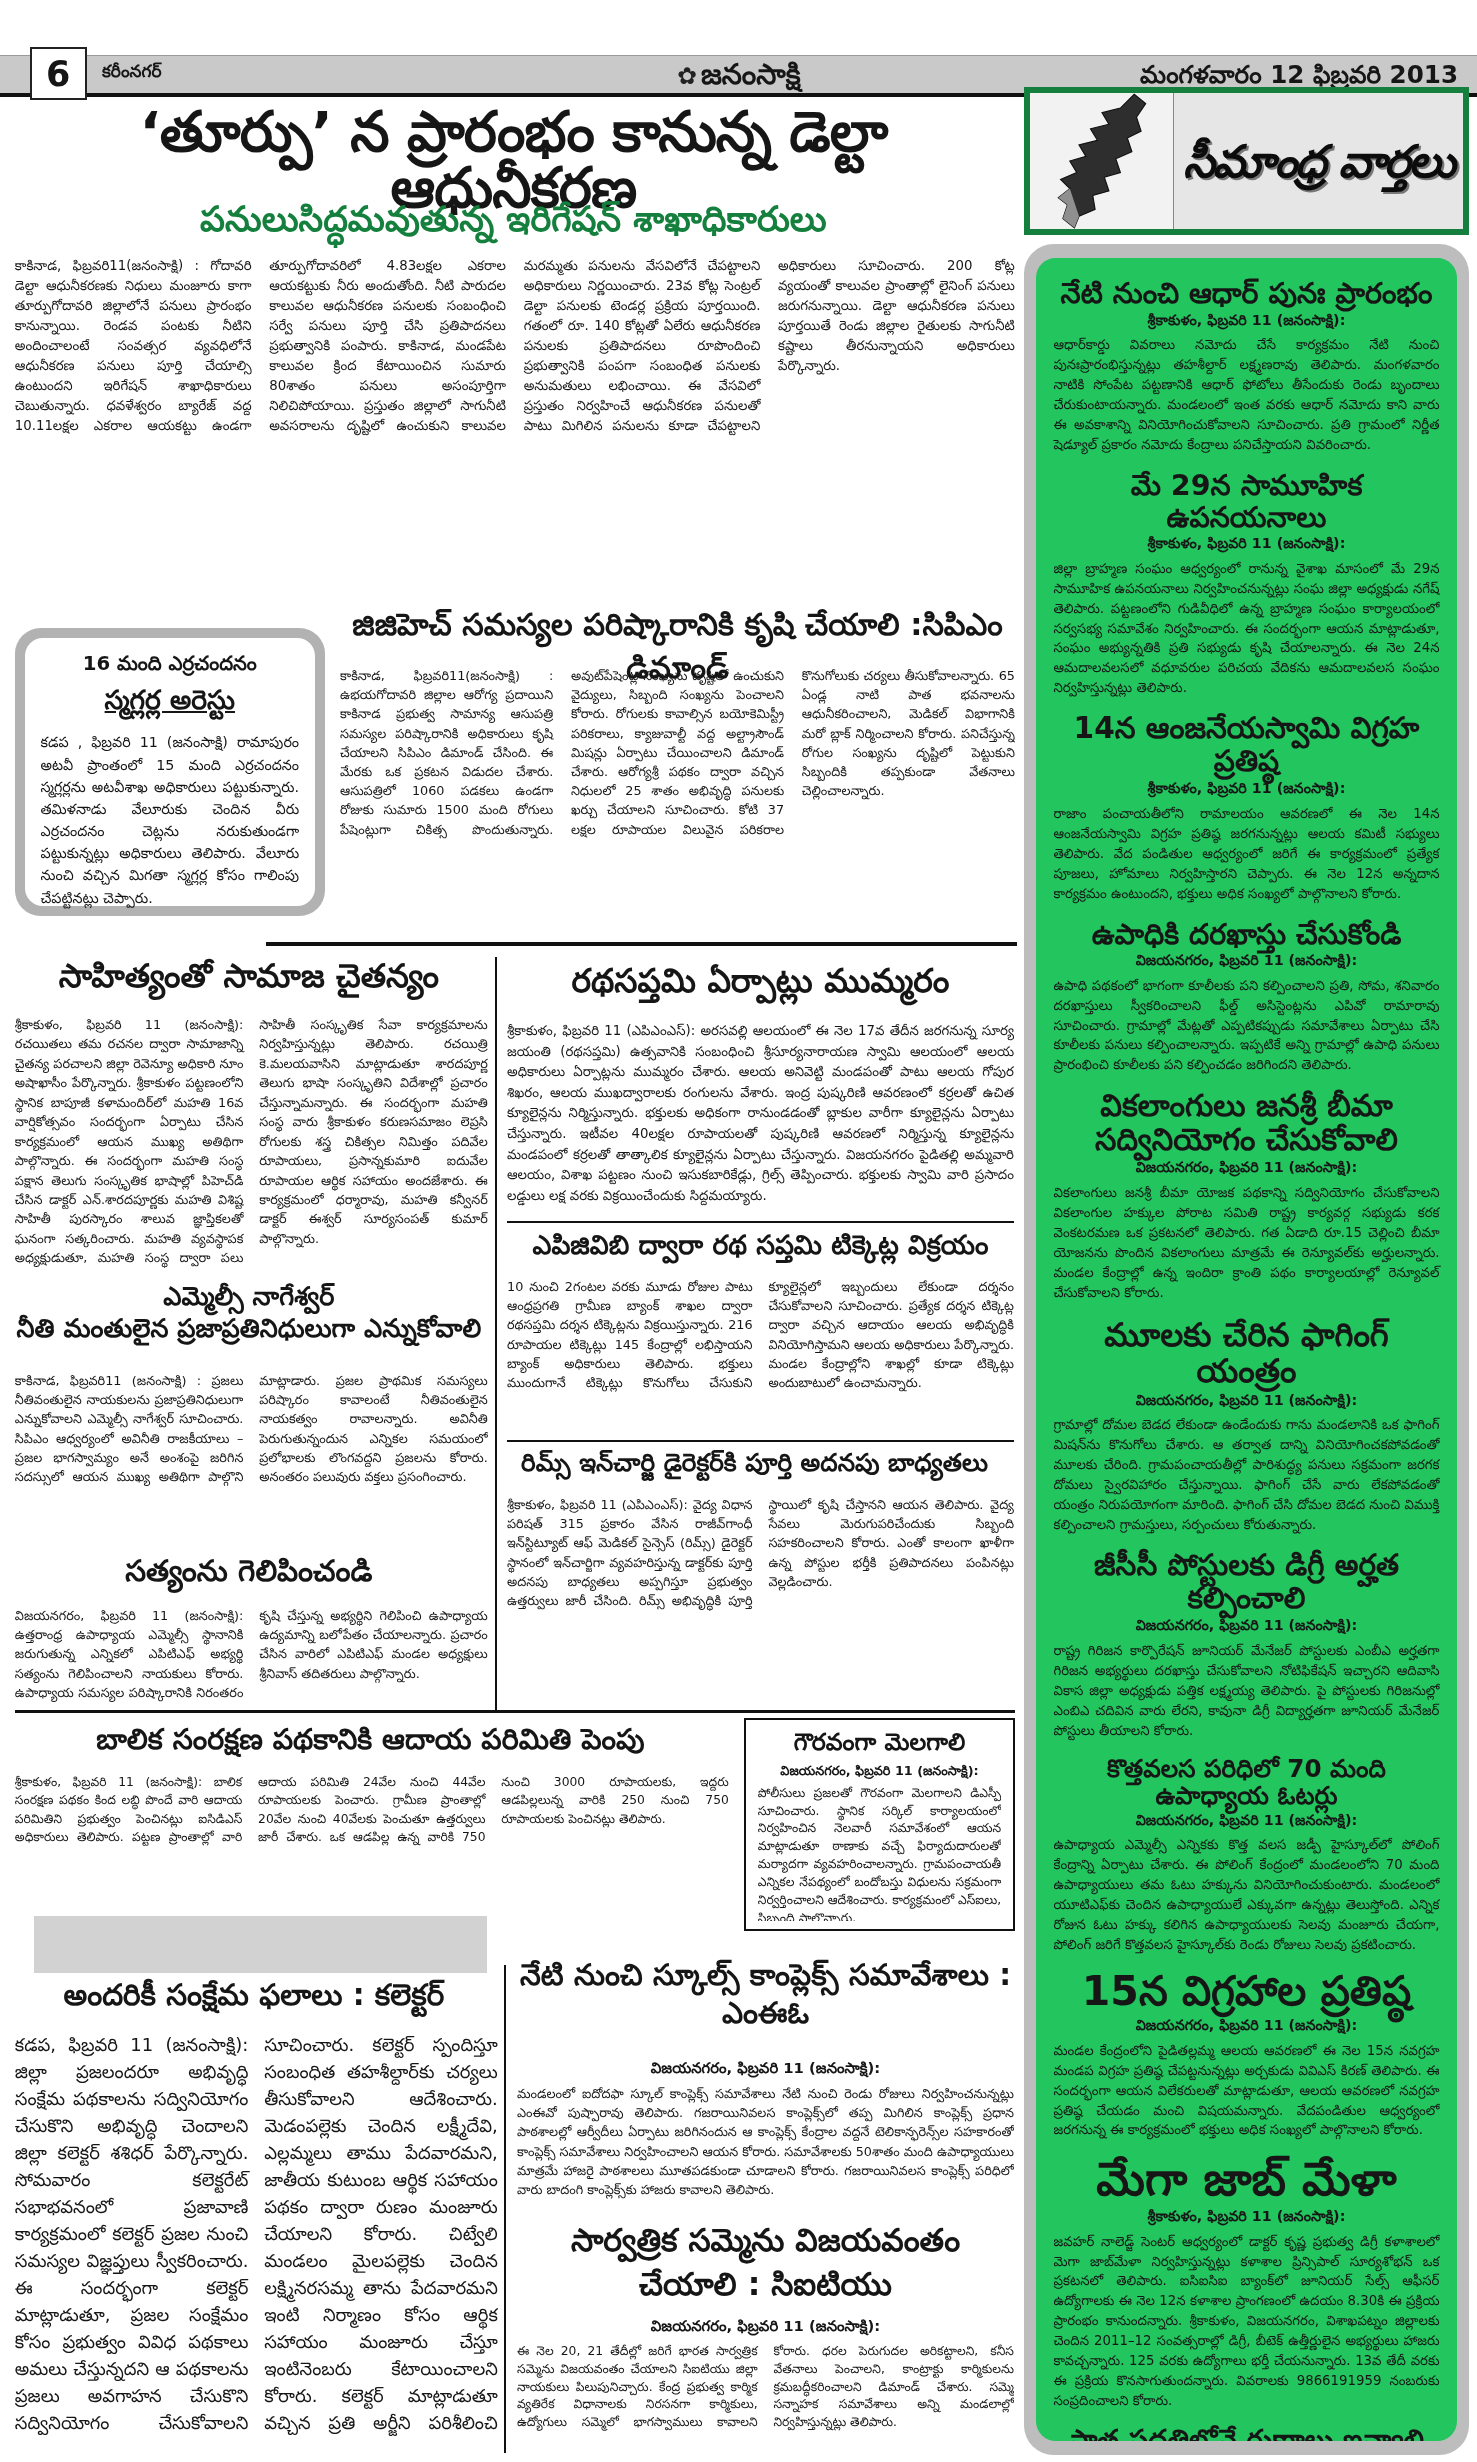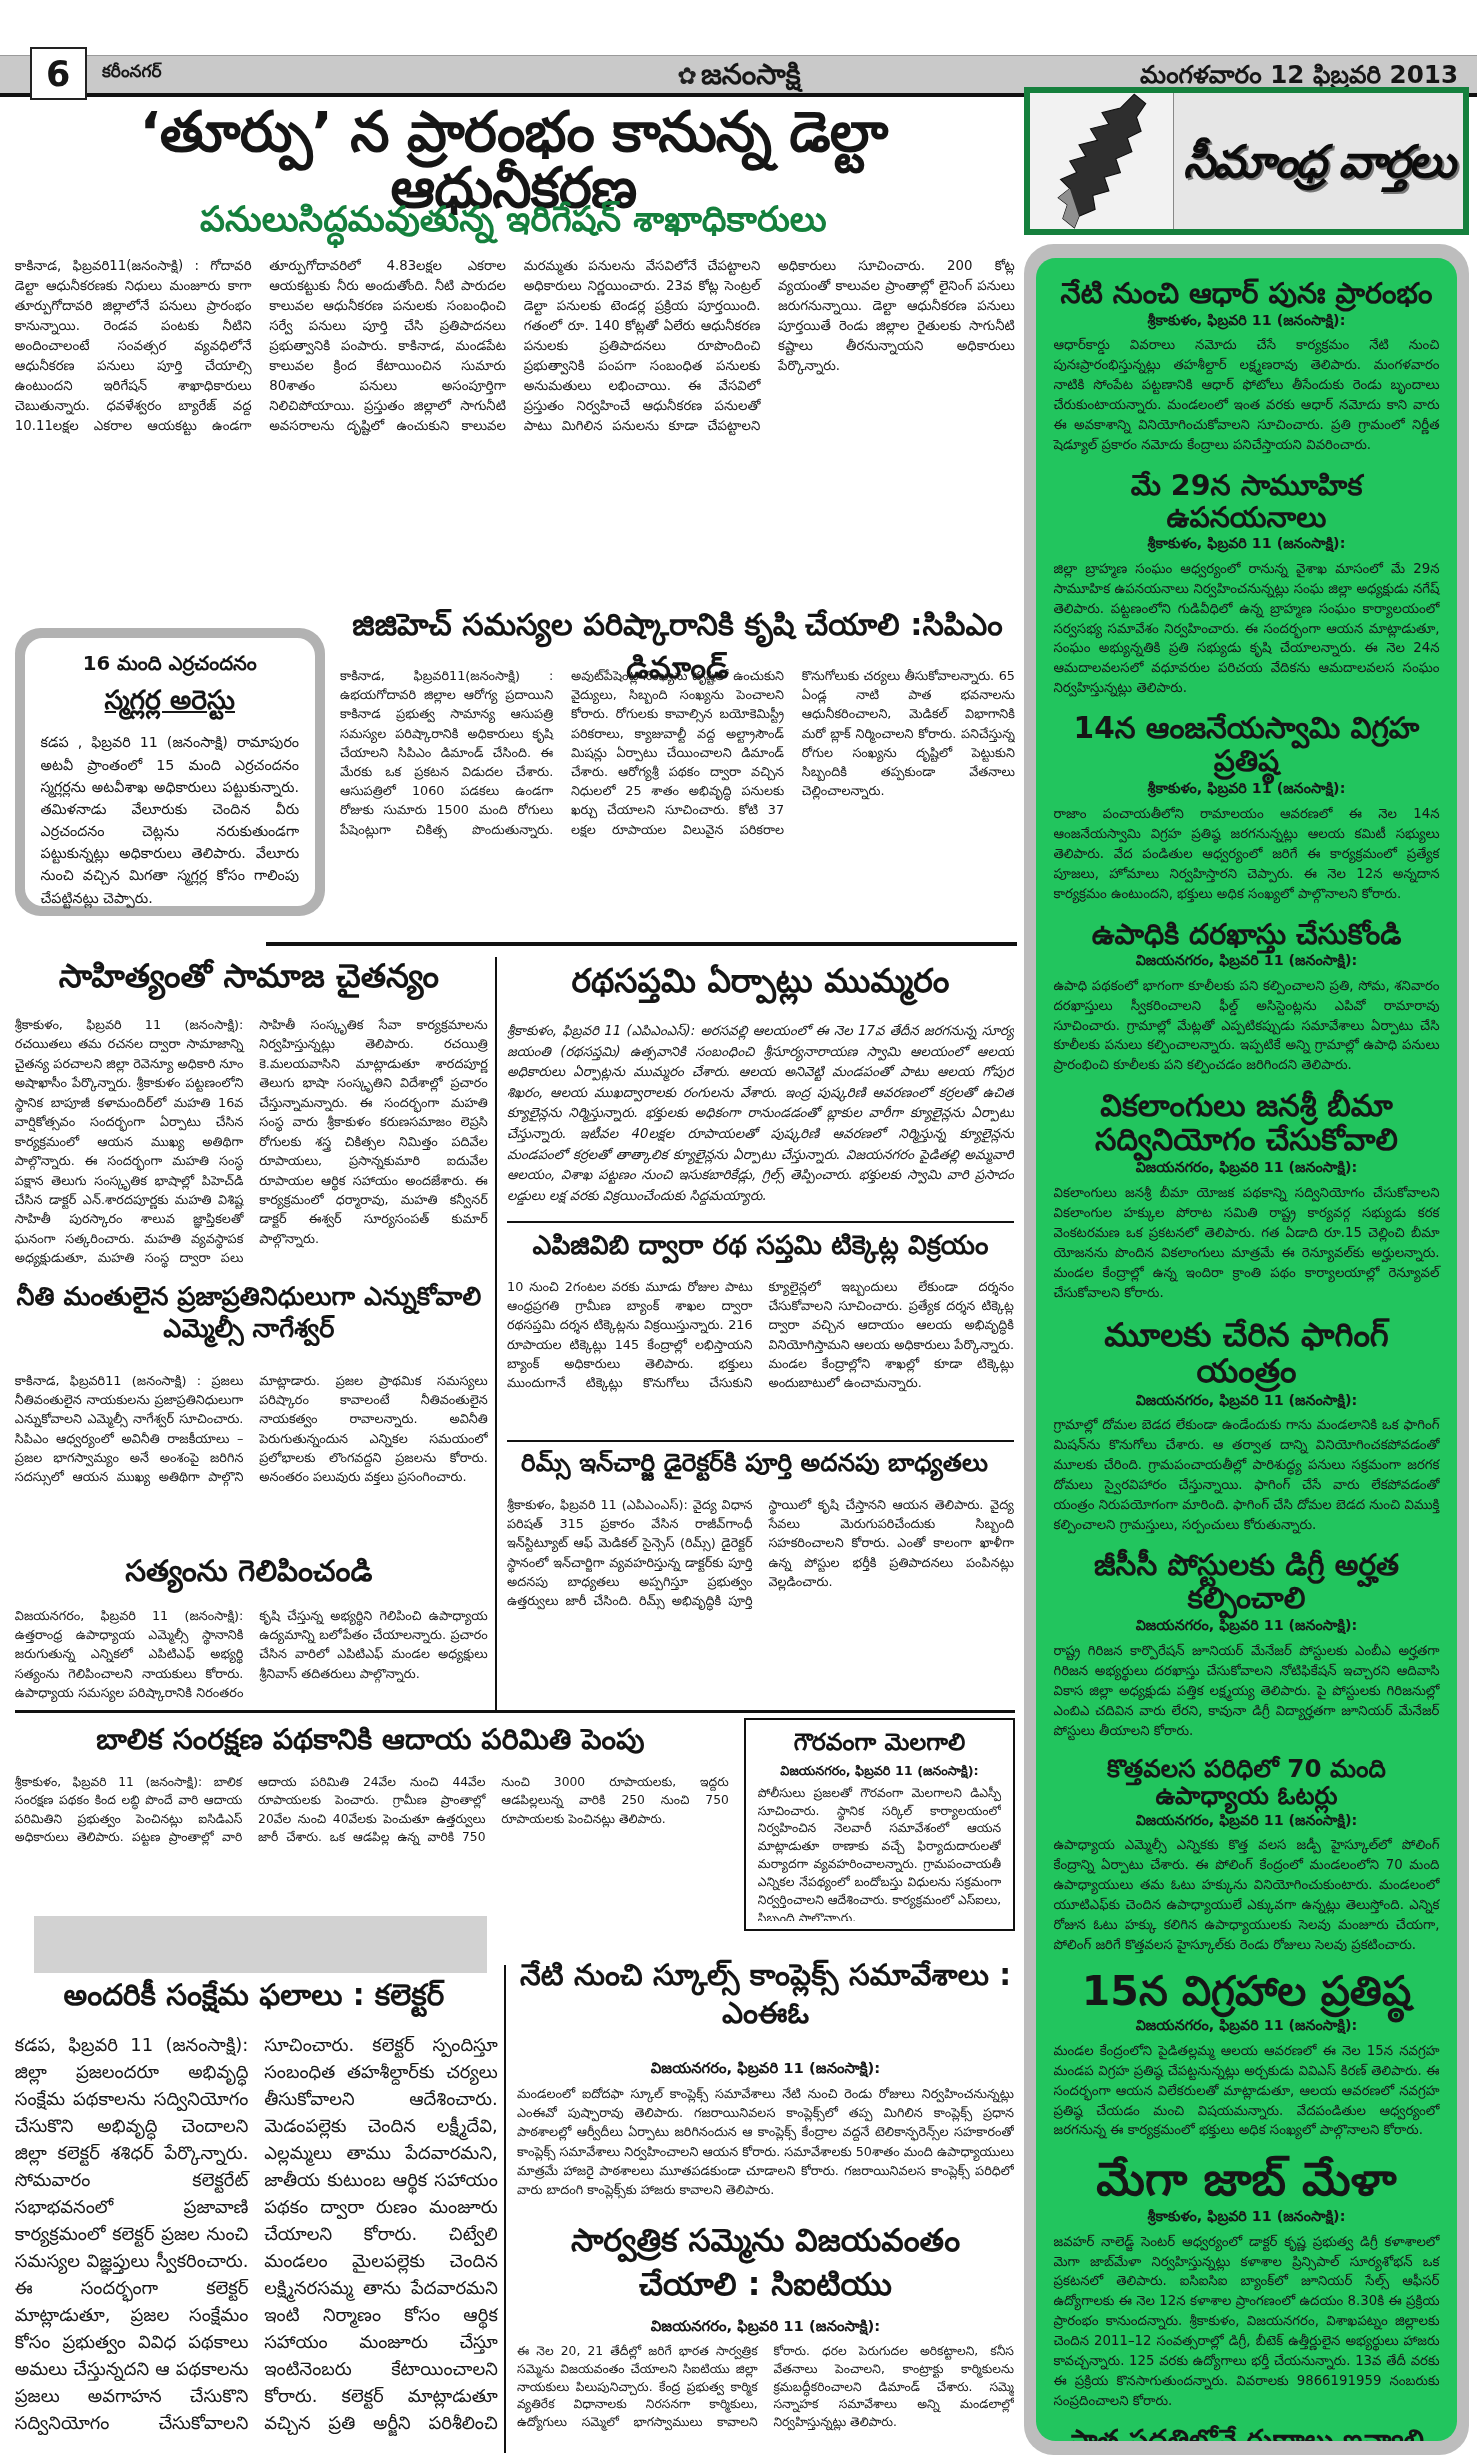--- a/index.html
+++ b/index.html
@@ -42,21 +42,21 @@
   .sah-h{top:957px;left:9.9px;width:478px;font-size:32.5px;font-weight:bold;}
   .sah-body{top:1015px;left:14.8px;width:473px;height:258px;column-count:2;column-gap:15.8px;
             font-size:12.8px;line-height:1.52;}
   .nag-h{top:1281px;left:9.9px;width:478px;font-size:25.6px;font-weight:bold;line-height:1.25;}
   .nag-body{top:1371px;left:14.8px;width:473px;height:175px;column-count:2;column-gap:15.8px;
             font-size:12.8px;line-height:1.5;}
   .sat-h{top:1554px;left:9.9px;width:478px;font-size:29.6px;font-weight:bold;}
   .sat-body{top:1606px;left:14.8px;width:473px;height:100px;column-count:2;column-gap:15.8px;
             font-size:12.8px;line-height:1.5;}
   .rath-h{top:961px;left:507px;width:507px;font-size:33px;font-weight:bold;}
-  .rath-body{top:1021px;left:507px;width:507px;height:193px;font-size:13.3px;line-height:1.55;font-style:italic;}
+  .rath-body{top:1021px;left:507px;width:507px;height:193px;font-size:13.3px;line-height:1.55;}
   .apgvb-h{top:1229px;left:507px;width:507px;font-size:26.6px;font-weight:bold;}
   .apgvb-body{top:1277px;left:507px;width:507px;height:156px;column-count:2;column-gap:15.8px;
               font-size:12.8px;line-height:1.5;}
   .rims-h{top:1448px;left:501px;width:507px;font-size:24.6px;font-weight:bold;}
   .rims-body{top:1495px;left:507px;width:507px;height:202px;column-count:2;column-gap:15.8px;
              font-size:12.8px;line-height:1.5;}
   
   .bal-h{top:1722px;left:9.9px;width:721px;font-size:28.6px;font-weight:bold;}
   .bal-body{top:1773px;left:14.8px;width:714px;height:132px;column-count:3;column-gap:15.8px;
             font-size:12.3px;line-height:1.5;}
@@ -118,22 +118,22 @@
 <div class="abs cpm-h ctr">జిజిహెచ్ సమస్యల పరిష్కారానికి  కృషి చేయాలి :సిపిఎం డిమాండ్</div>
 <div class="abs cpm-body just clip">కాకినాడ, ఫిబ్రవరి11(జనంసాక్షి) : ఉభయగోదావరి జిల్లాల ఆరోగ్య ప్రదాయిని కాకినాడ ప్రభుత్వ సామాన్య ఆసుపత్రి సమస్యల పరిష్కారానికి అధికారులు కృషి చేయాలని సిపిఎం డిమాండ్ చేసింది. ఈ మేరకు ఒక ప్రకటన విడుదల చేశారు. ఆసుపత్రిలో 1060 పడకలు ఉండగా రోజుకు సుమారు 1500 మంది రోగులు పేషెంట్లుగా చికిత్స పొందుతున్నారు. అవుట్‌పేషెంట్ల సంఖ్యను దృష్టిలో ఉంచుకుని వైద్యులు, సిబ్బంది సంఖ్యను పెంచాలని కోరారు. రోగులకు కావాల్సిన బయోకెమిస్ట్రీ పరికరాలు, క్యాజువాల్టీ వద్ద అల్ట్రాసౌండ్ మిషన్లు ఏర్పాటు చేయించాలని డిమాండ్ చేశారు. ఆరోగ్యశ్రీ పథకం ద్వారా వచ్చిన నిధులలో 25 శాతం అభివృద్ధి పనులకు ఖర్చు చేయాలని సూచించారు. కోటి 37 లక్షల రూపాయల విలువైన పరికరాల కొనుగోలుకు చర్యలు తీసుకోవాలన్నారు. 65 ఏండ్ల నాటి పాత భవనాలను ఆధునీకరించాలని, మెడికల్ విభాగానికి మరో బ్లాక్ నిర్మించాలని కోరారు. పనిచేస్తున్న రోగుల సంఖ్యను దృష్టిలో పెట్టుకుని సిబ్బందికి తప్పకుండా వేతనాలు చెల్లించాలన్నారు.</div>
 
 <div class="abs rule-h" style="top:942px;left:266px;width:751px;"></div>
 <div class="abs rule-v" style="top:957px;left:495px;height:755px;"></div>
 
 <div class="abs sah-h ctr">సాహిత్యంతో సామాజ చైతన్యం</div>
 <div class="abs sah-body just clip">శ్రీకాకుళం, ఫిబ్రవరి 11 (జనంసాక్షి): రచయితలు తమ రచనల ద్వారా సామాజాన్ని చైతన్య పరచాలని జిల్లా రెవెన్యూ అధికారి నూం అషాఖాసీం పేర్కొన్నారు. శ్రీకాకుళం పట్టణంలోని స్థానిక బాపూజీ కళామందిర్‌లో మహతి 16వ వార్షికోత్సవం సందర్భంగా ఏర్పాటు చేసిన కార్యక్రమంలో ఆయన ముఖ్య అతిథిగా పాల్గొన్నారు. ఈ సందర్భంగా మహతి సంస్థ పక్షాన తెలుగు సంస్కృతిక భాషాల్లో పిహెచ్‌డి చేసిన డాక్టర్ ఎన్.శారదపూర్ణకు మహతి విశిష్ట సాహితీ పురస్కారం శాలువ జ్ఞాప్తికలతో ఘనంగా సత్కరించారు. మహతి వ్యవస్థాపక అధ్యక్షుడుతూ, మహతి సంస్థ ద్వారా పలు సాహితీ సంస్కృతిక సేవా కార్యక్రమాలను నిర్వహిస్తున్నట్లు తెలిపారు. రచయిత్రి కె.మలయవాసిని మాట్లాడుతూ శారదపూర్ణ తెలుగు భాషా సంస్కృతిని విదేశాల్లో ప్రచారం చేస్తున్నామన్నారు. ఈ సందర్భంగా మహతి సంస్థ వారు శ్రీకాకుళం కరుణసమాజం లెప్రసి రోగులకు శస్త్ర చికిత్సల నిమిత్తం పదివేల రూపాయలు, ప్రసాన్నకుమారి ఐదువేల రూపాయల ఆర్థిక సహాయం అందజేశారు. ఈ కార్యక్రమంలో ధర్మారావు, మహతి కన్వీనర్ డాక్టర్ ఈశ్వర్ సూర్యసంపత్ కుమార్ పాల్గొన్నారు.</div>
 
 <div class="abs nag-h ctr">
+  <div>ఎమ్మెల్సీ నాగేశ్వర్</div>
   <div>నీతి మంతులైన ప్రజాప్రతినిధులుగా ఎన్నుకోవాలి</div>
-  <div>ఎమ్మెల్సీ నాగేశ్వర్</div>
 </div>
 <div class="abs nag-body just clip">కాకినాడ, ఫిబ్రవరి11 (జనంసాక్షి) : ప్రజలు నీతివంతులైన నాయకులను ప్రజాప్రతినిధులుగా ఎన్నుకోవాలని ఎమ్మెల్సీ నాగేశ్వర్ సూచించారు. సిపిఎం ఆధ్వర్యంలో అవినీతి రాజకీయాలు – ప్రజల భాగస్వామ్యం అనే అంశంపై జరిగిన సదస్సులో ఆయన ముఖ్య అతిథిగా పాల్గొని మాట్లాడారు. ప్రజల ప్రాథమిక సమస్యలు పరిష్కారం కావాలంటే నీతివంతులైన నాయకత్వం రావాలన్నారు. అవినీతి పెరుగుతున్నందున ఎన్నికల సమయంలో ప్రలోభాలకు లొంగవద్దని ప్రజలను కోరారు. అనంతరం పలువురు వక్తలు ప్రసంగించారు.</div>
 
 <div class="abs sat-h ctr">సత్యంను గెలిపించండి</div>
 <div class="abs sat-body just clip">విజయనగరం, ఫిబ్రవరి 11 (జనంసాక్షి): ఉత్తరాంధ్ర ఉపాధ్యాయ ఎమ్మెల్సీ స్థానానికి జరుగుతున్న ఎన్నికలో ఎపిటిఎఫ్ అభ్యర్థి సత్యంను గెలిపించాలని నాయకులు కోరారు. ఉపాధ్యాయ సమస్యల పరిష్కారానికి నిరంతరం కృషి చేస్తున్న అభ్యర్థిని గెలిపించి ఉపాధ్యాయ ఉద్యమాన్ని బలోపేతం చేయాలన్నారు. ప్రచారం చేసిన వారిలో ఎపిటిఎఫ్ మండల అధ్యక్షులు శ్రీనివాస్ తదితరులు పాల్గొన్నారు.</div>
 
 <div class="abs rath-h ctr">రథసప్తమి ఏర్పాట్లు ముమ్మరం</div>
 <div class="abs rath-body just clip">శ్రీకాకుళం, ఫిబ్రవరి 11 (ఎపిఎంఎస్): అరసవల్లి ఆలయంలో ఈ నెల 17వ తేదీన జరగనున్న సూర్య జయంతి (రథసప్తమి) ఉత్సవానికి సంబంధించి శ్రీసూర్యనారాయణ స్వామి ఆలయంలో ఆలయ అధికారులు ఏర్పాట్లను ముమ్మరం చేశారు. ఆలయ అనివెట్టి మండపంతో పాటు ఆలయ గోపుర శిఖరం, ఆలయ ముఖద్వారాలకు రంగులను వేశారు. ఇంద్ర పుష్కరిణి ఆవరణంలో కర్రలతో ఉచిత క్యూలైన్లను నిర్మిస్తున్నారు. భక్తులకు అధికంగా రానుండడంతో బ్లాకుల వారీగా క్యూలైన్లను ఏర్పాటు చేస్తున్నారు. ఇటీవల 40లక్షల రూపాయలతో పుష్కరిణి ఆవరణలో నిర్మిస్తున్న క్యూలైన్లను మండపంలో కర్రలతో తాత్కాలిక క్యూలైన్లను ఏర్పాటు చేస్తున్నారు. విజయనగరం పైడితల్లి అమ్మవారి ఆలయం, విశాఖ పట్టణం నుంచి ఇసుకబారికేడ్లు, గ్రిల్స్ తెప్పించారు. భక్తులకు స్వామి వారి ప్రసాదం లడ్డులు లక్ష వరకు విక్రయించేందుకు సిద్దమయ్యారు.</div>
 
 <div class="abs rule-h" style="top:1221px;left:507px;width:507px;height:2px;"></div>

